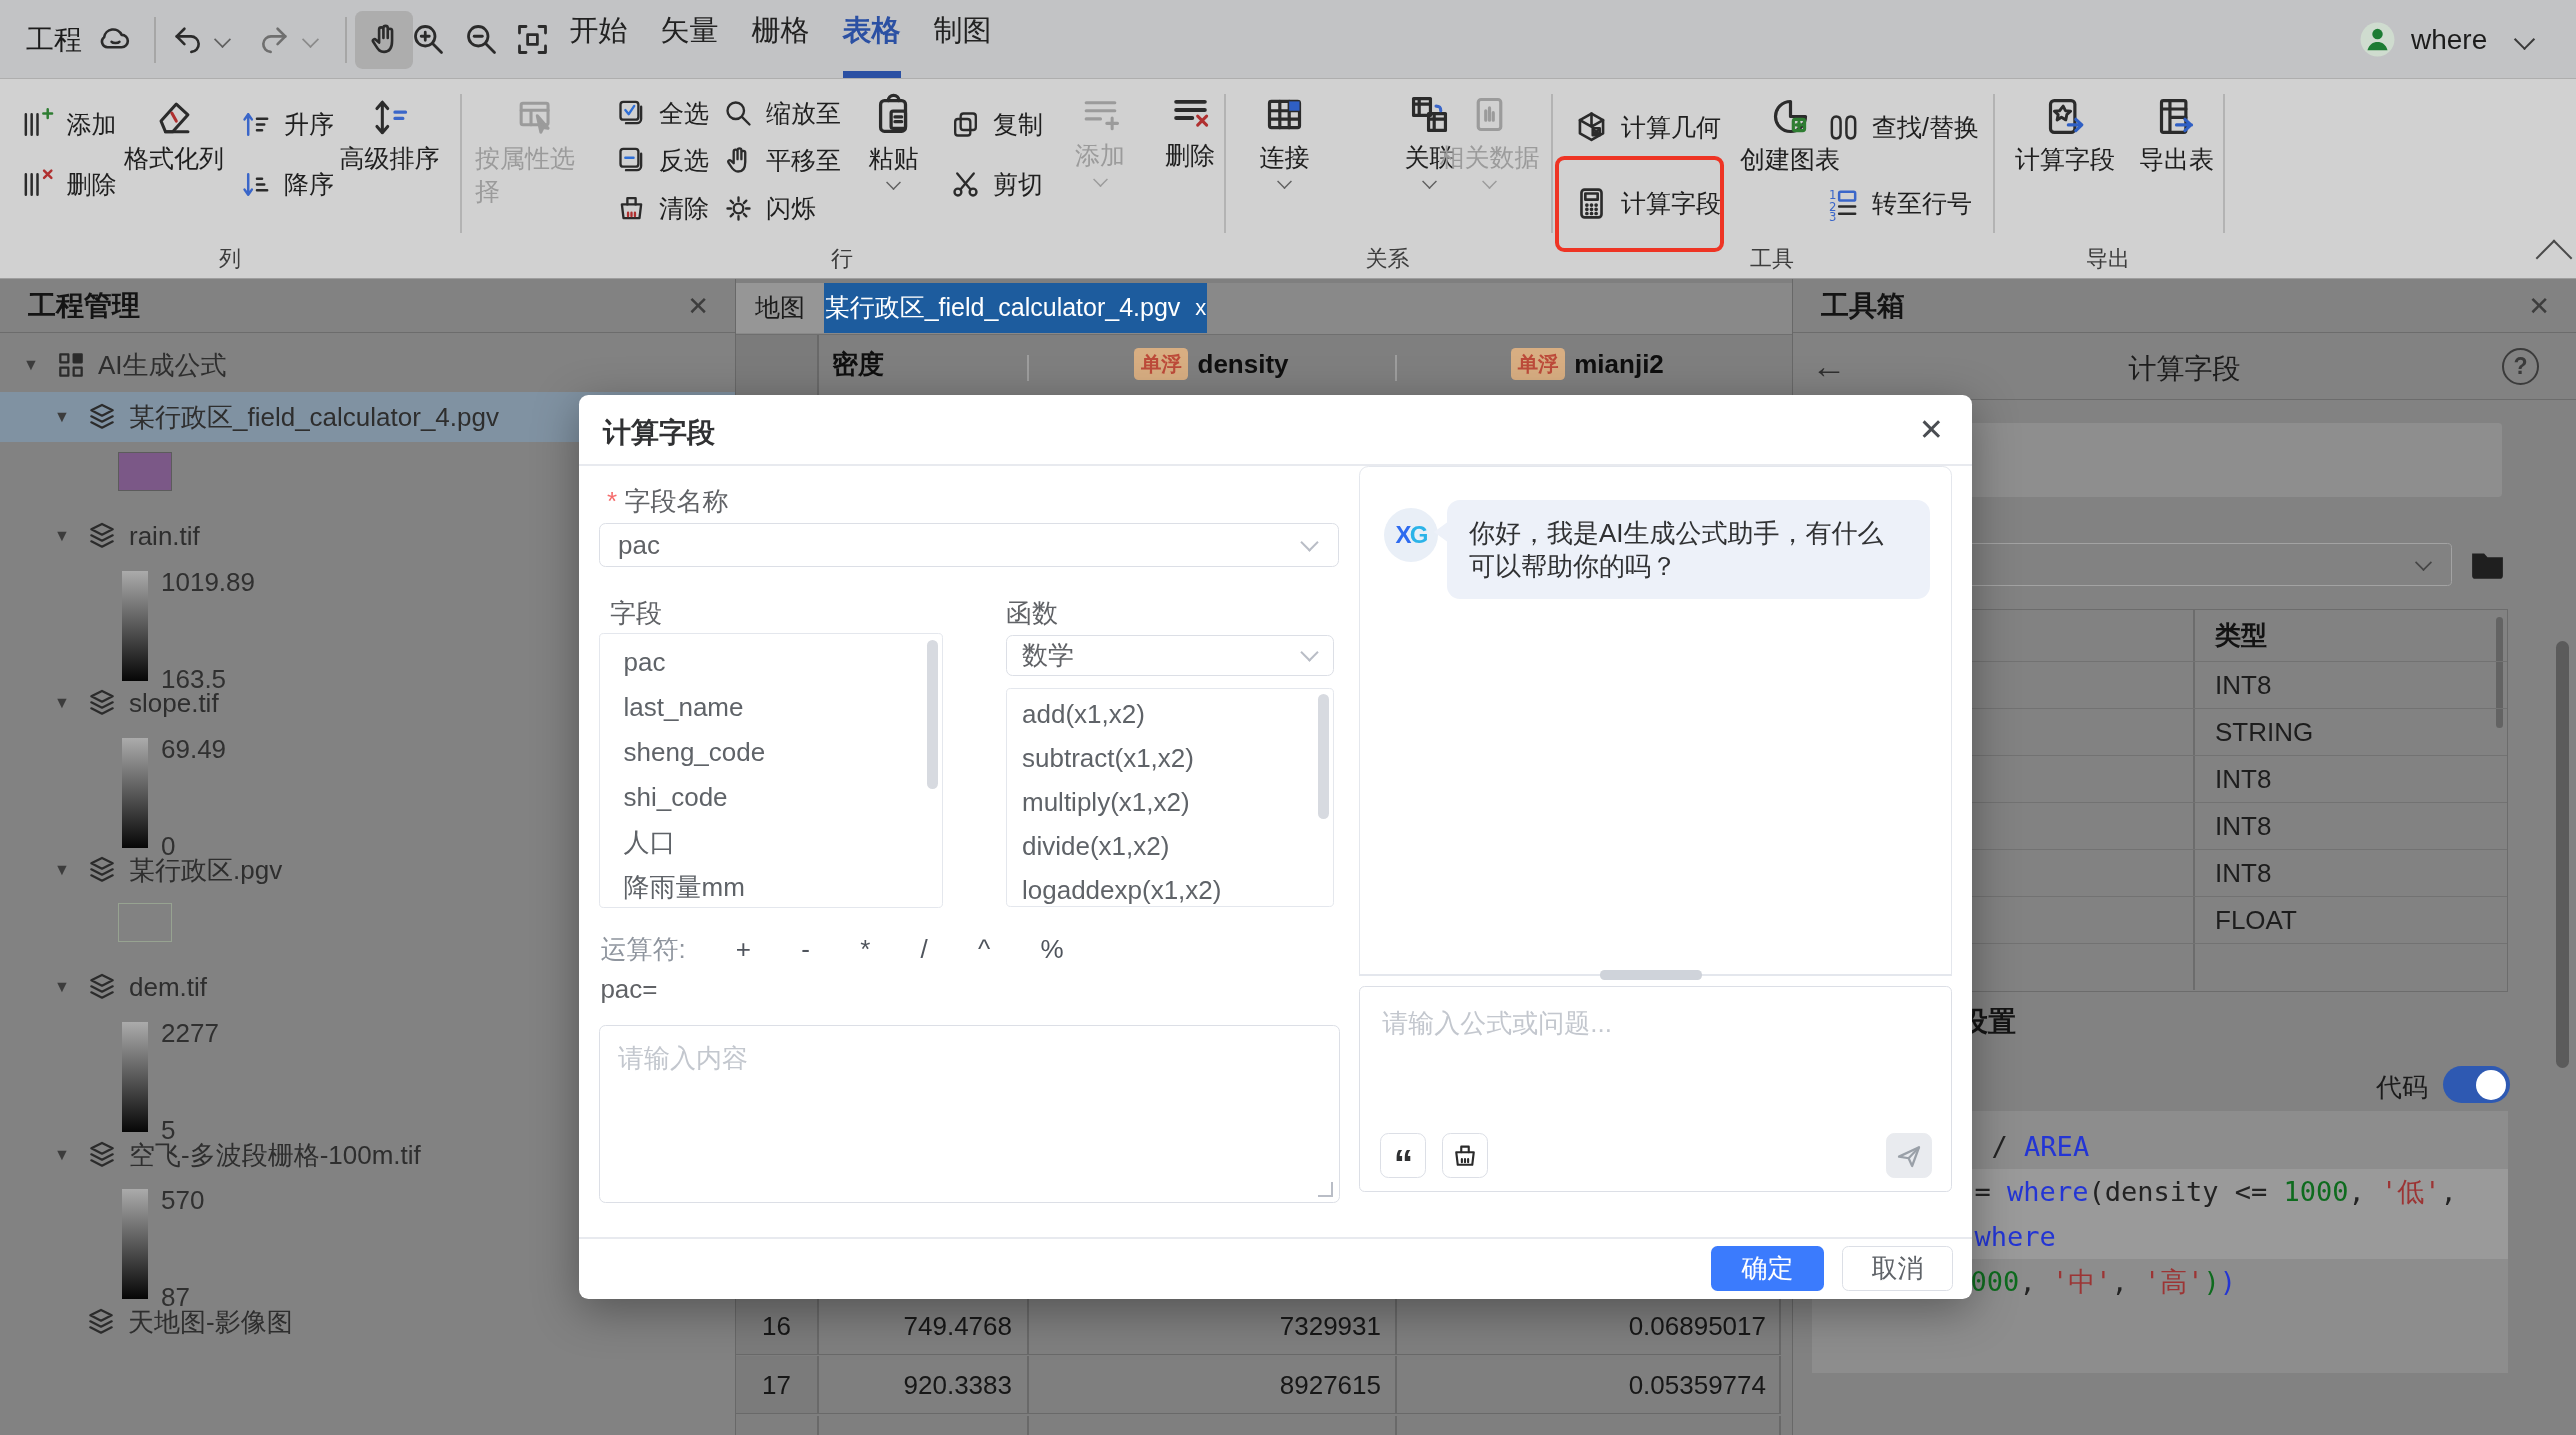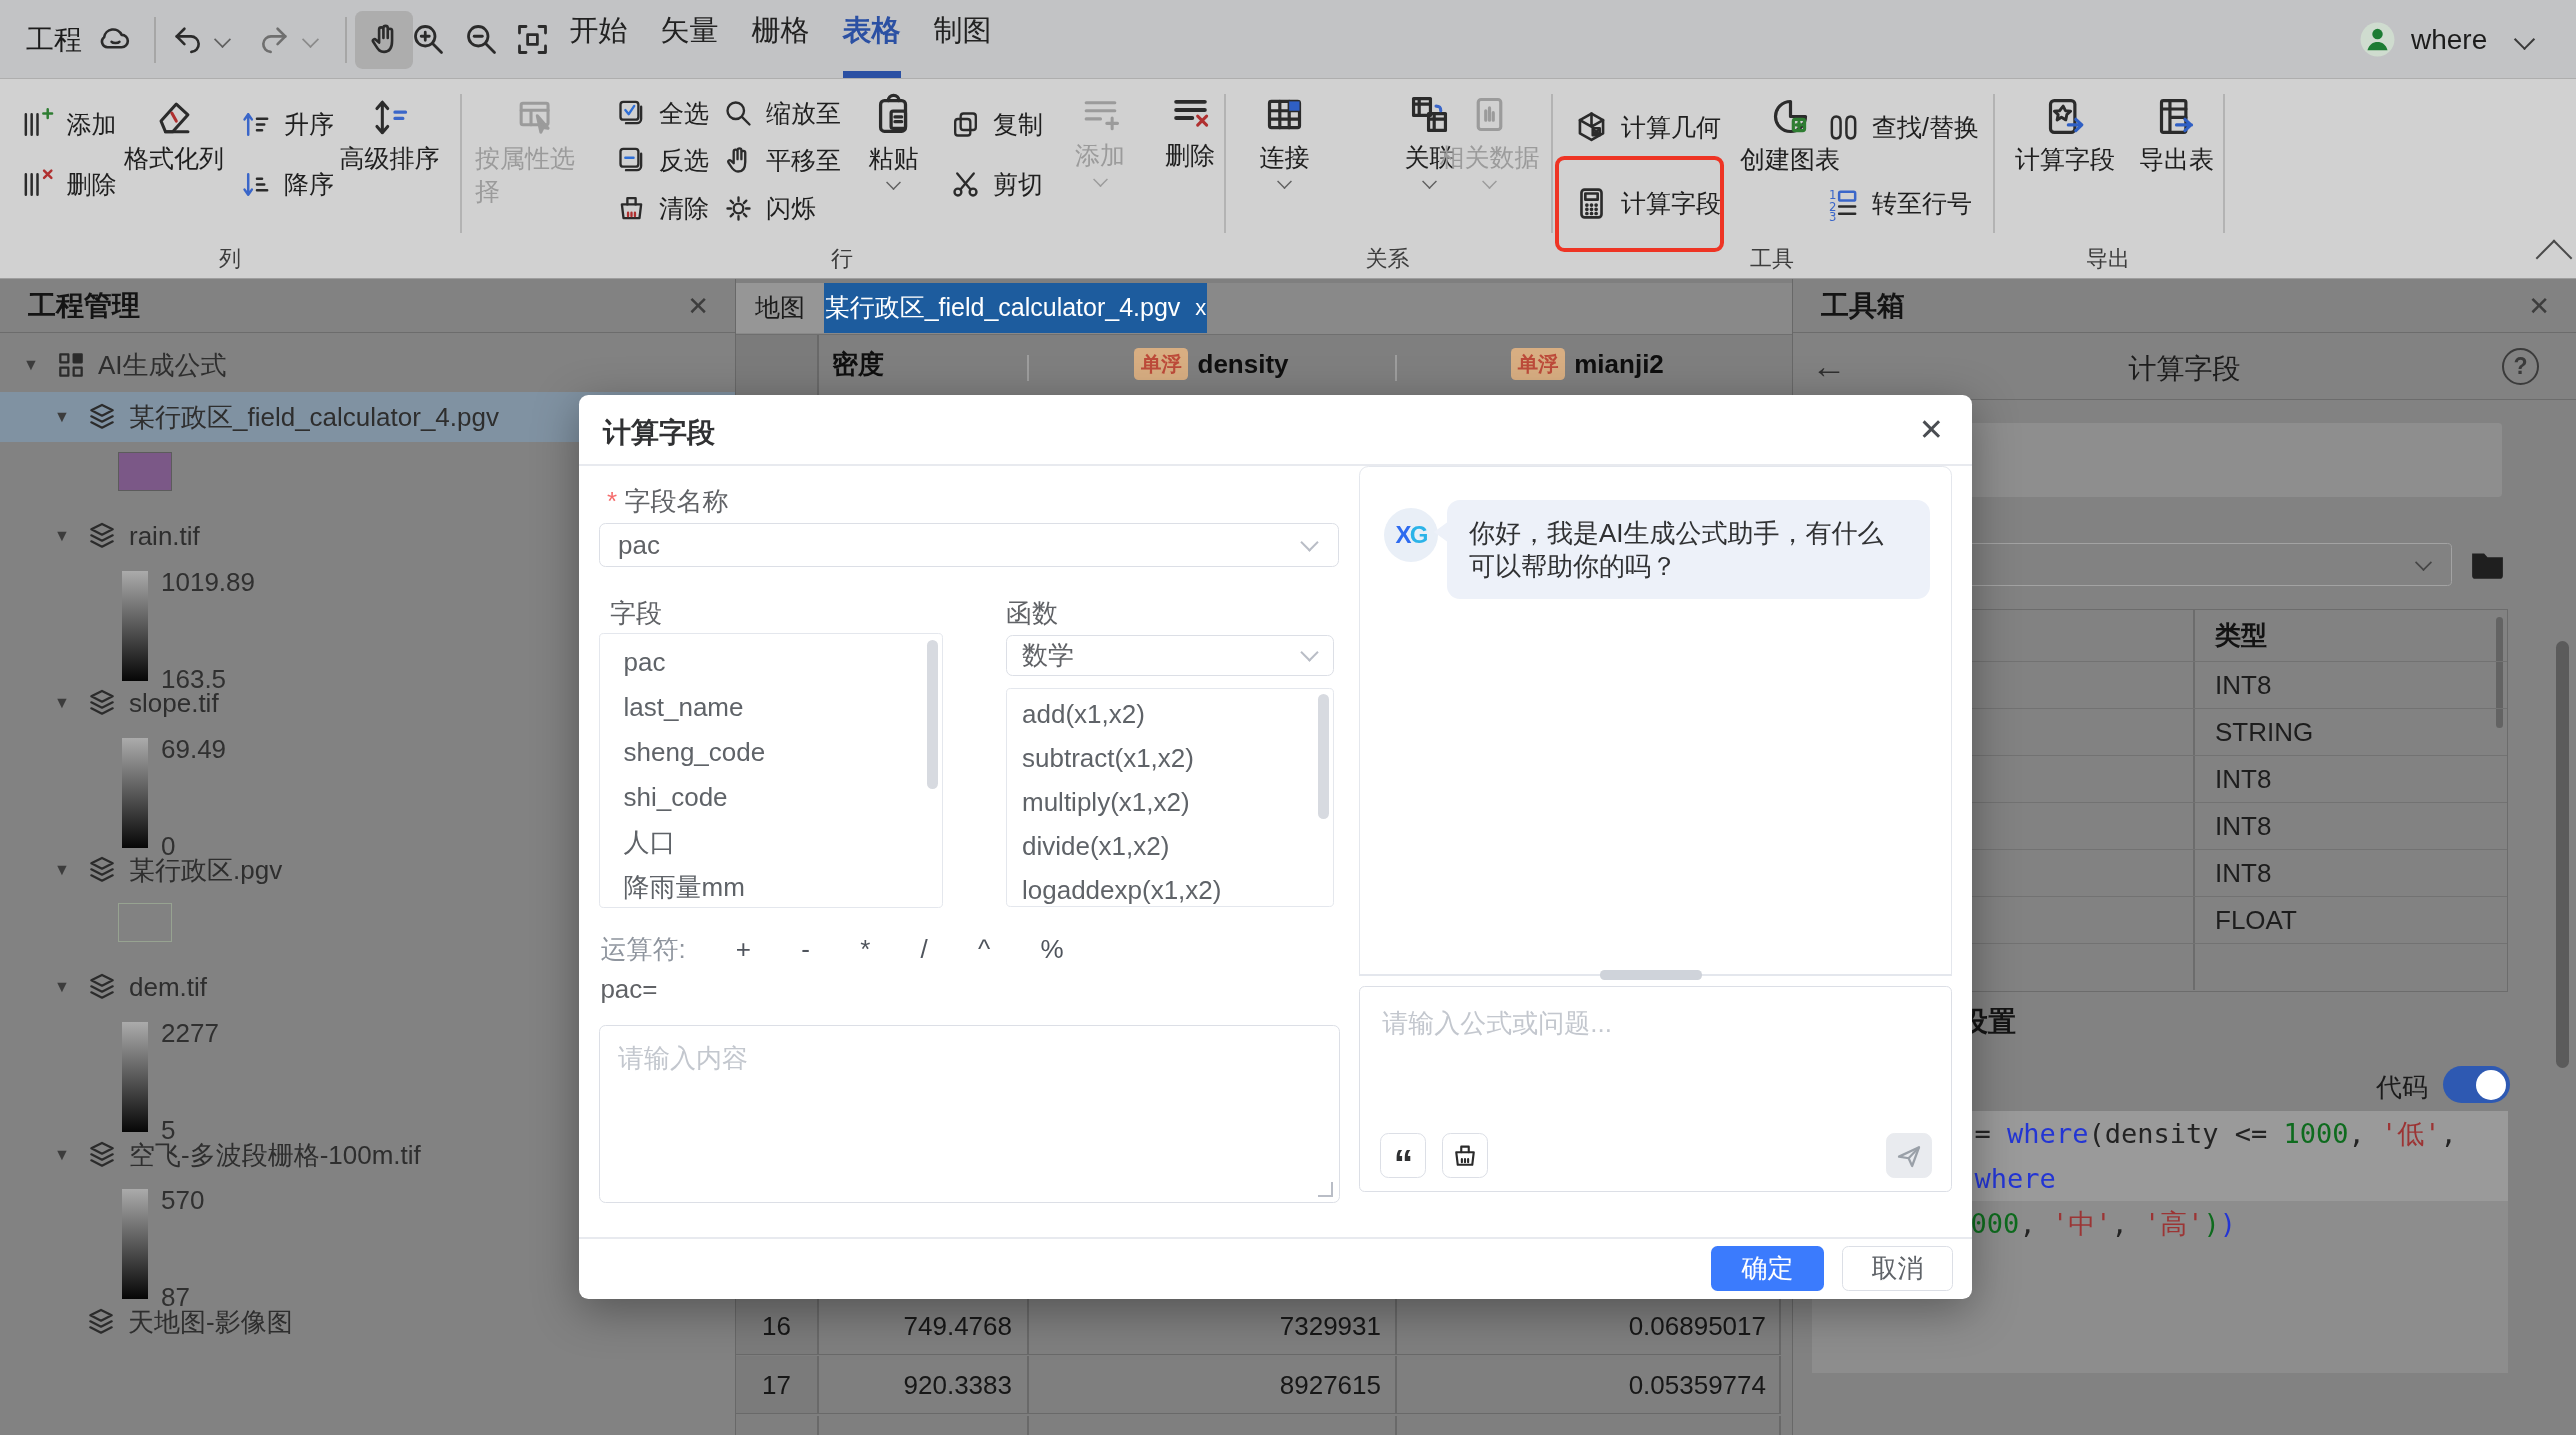--- a/index.html
+++ b/index.html
@@ -665,20 +665,21 @@
     </div>
 
     <div class="a" style="left:167px;top:724px;font-size:28px;font-weight:bold;color:#141414;">设置</div>
 
     <div class="a" style="left:583px;top:791px;font-size:26px;color:#1b1b1b;">代码</div>
     <div class="toggle" style="left:650px;top:787px;">
         <div class="knob"></div>
       </div>
 
     <div class="codebox">
+      <div style="padding-left:180px;padding-top:13px;"><span>/ </span><span class="kw">AREA</span></div>
       <div style="padding-left:163px;background:#9a9a9a;"><span>= </span><span class="kw">where</span><span>(density &lt;= </span><span class="num">1000</span><span>, </span><span class="str">'低'</span><span>, </span><span class="kw">where</span></div>
       <div style="padding-left:159px;"><span class="num">000</span><span>, </span><span class="str">'中'</span><span>, </span><span class="str">'高'</span><span class="grn">)</span><span class="kw">)</span></div>
     </div>
     <div class="a" style="left:763px;top:362px;width:13px;height:427px;background:#5b5b5b;border-radius:6.5px;"></div>
   </div>
 
   <div class="dlg">
     <div class="dlg-title">计算字段</div>
     <div class="dlg-close">✕</div>
     <div class="hr" style="top:69px;"></div>

